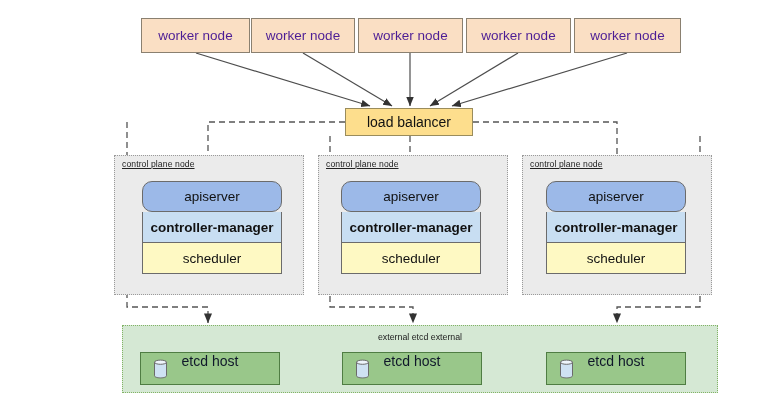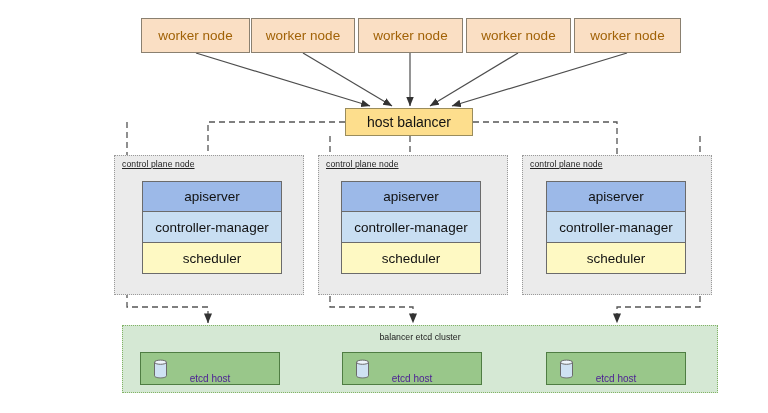--- a/index.html
+++ b/index.html
@@ -9,56 +9,56 @@
     -webkit-font-smoothing:antialiased;
   }
   #stage{position:absolute;left:0;top:0;width:768px;height:413px;}
   #edges{position:absolute;left:0;top:0;width:768px;height:413px;overflow:visible;}
 
   .node{position:absolute;box-sizing:border-box;display:flex;align-items:center;justify-content:center;
         text-align:center;line-height:1.15;}
 
   
   .worker{
-    background:#fadfc4;border:1px solid #8a8070;color:#a16207;
+    background:#fadfc4;border:1px solid #8a8070;color:#4c1d95;
     font-size:13.5px;
   }
   
   .lb{
     background:#fdde8d;border:1px solid #9a8c5c;color:#111;font-size:14px;
   }
   
   .cpn{
     background:#ebebeb;border:1.6px dotted #9a9a9a;
     display:block;
   }
   .cpn-label{
     position:absolute;left:7px;top:4px;font-size:8.6px;color:#222;
     letter-spacing:.1px;white-space:nowrap;text-decoration:underline;
   }
   
   .comp{
     position:absolute;box-sizing:border-box;display:flex;align-items:center;justify-content:center;
     border:1px solid #6b6b6b;font-size:13.5px;color:#111;
   }
-  .comp.api{background:#9cb9e8;}
-  .comp.mgr{background:#c8def2;border-top:none;}
+  .comp.api{background:#9cb9e8;border-radius:10px;}
+  .comp.mgr{background:#c8def2;border-top:none;font-weight:bold;}
   .comp.sch{background:#fef9c3;border-top:none;}
 
   
   .etcd-cluster{
     position:absolute;box-sizing:border-box;background:#d5e8d4;
     border:1.6px dotted #82b366;
   }
   .etcd-title{
     position:absolute;left:0;right:0;top:6px;text-align:center;font-size:8.8px;color:#222;
   }
   .etcd-host{
     position:absolute;box-sizing:border-box;background:#99c78a;border:1px solid #4f7d43;
-    display:flex;align-items:flex-end;justify-content:center;font-size:10px;color:#4c1d95;
+    display:flex;align-items:flex-start;justify-content:center;font-size:14px;color:#0f172a;
   }
   .db-icon{position:absolute;left:12px;top:50%;transform:translateY(-50%);width:15px;height:20px;}
 </style>
 </head>
 <body>
 
 <div id="stage">
 
   <svg id="edges" viewBox="0 0 768 413">
     <defs>
@@ -98,21 +98,21 @@
     <span>worker node</span>
   </div>
   <div class="node worker" style="left:466px;top:18px;width:105px;height:35px;">
     <span>worker node</span>
   </div>
   <div class="node worker" style="left:574px;top:18px;width:107px;height:35px;">
     <span>worker node</span>
   </div>
 
   <div class="node lb" style="left:345px;top:108px;width:128px;height:28px;">
-    <span>host balancer</span>
+    <span>load balancer</span>
   </div>
 
   <div class="node cpn" style="left:114px;top:155px;width:190px;height:140px;">
     <span class="cpn-label">control plane node</span>
   </div>
   <div class="comp api" style="left:142px;top:181px;width:140px;height:31px;">
     <span>apiserver</span>
   </div>
   <div class="comp mgr" style="left:142px;top:212px;width:140px;height:31px;">
     <span>controller-manager</span>
@@ -141,21 +141,21 @@
     <span>apiserver</span>
   </div>
   <div class="comp mgr" style="left:546px;top:212px;width:140px;height:31px;">
     <span>controller-manager</span>
   </div>
   <div class="comp sch" style="left:546px;top:243px;width:140px;height:31px;">
     <span>scheduler</span>
   </div>
 
   <div class="etcd-cluster" style="left:122px;top:325px;width:596px;height:68px;">
-    <span class="etcd-title">balancer etcd cluster</span>
+    <span class="etcd-title">external etcd external</span>
   </div>
 
   <div class="etcd-host" style="left:140px;top:352px;width:140px;height:33px;">
     <svg class="db-icon" viewBox="0 0 15 20">
       <path d="M1.5,3.2 L1.5,16.8 C1.5,18.0 4.2,18.9 7.5,18.9 C10.8,18.9 13.5,18.0 13.5,16.8 L13.5,3.2 Z" fill="#cfe2f3" stroke="#6b6b6b" stroke-width="1"></path>
       <ellipse cx="7.5" cy="3.2" rx="6" ry="2.1" fill="#eef5fc" stroke="#6b6b6b" stroke-width="1"></ellipse>
     </svg>
     <span>etcd host</span>
   </div>
 

